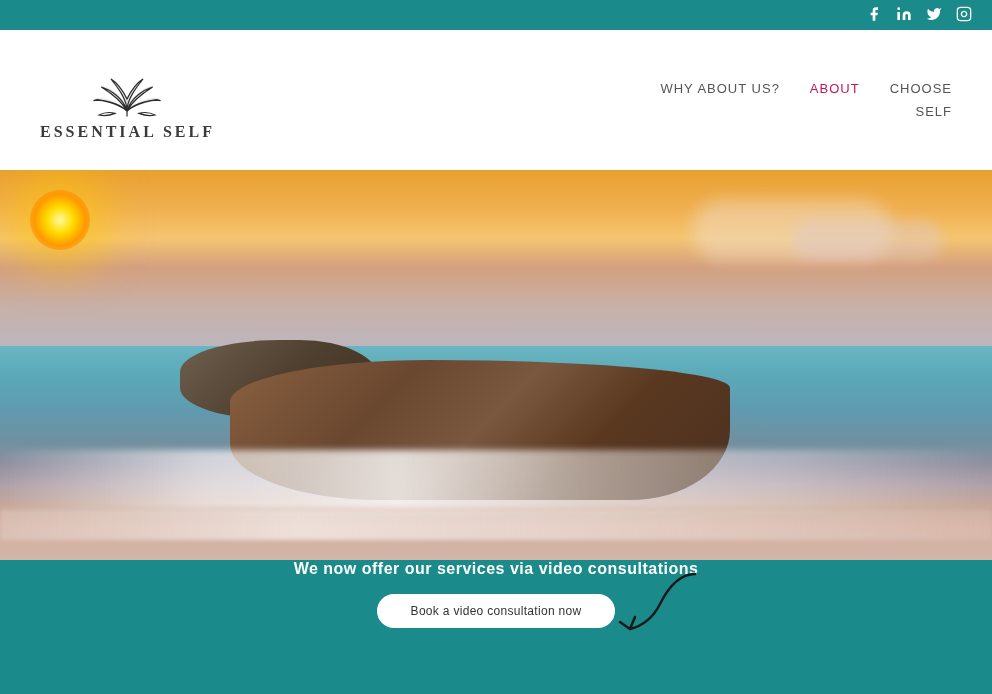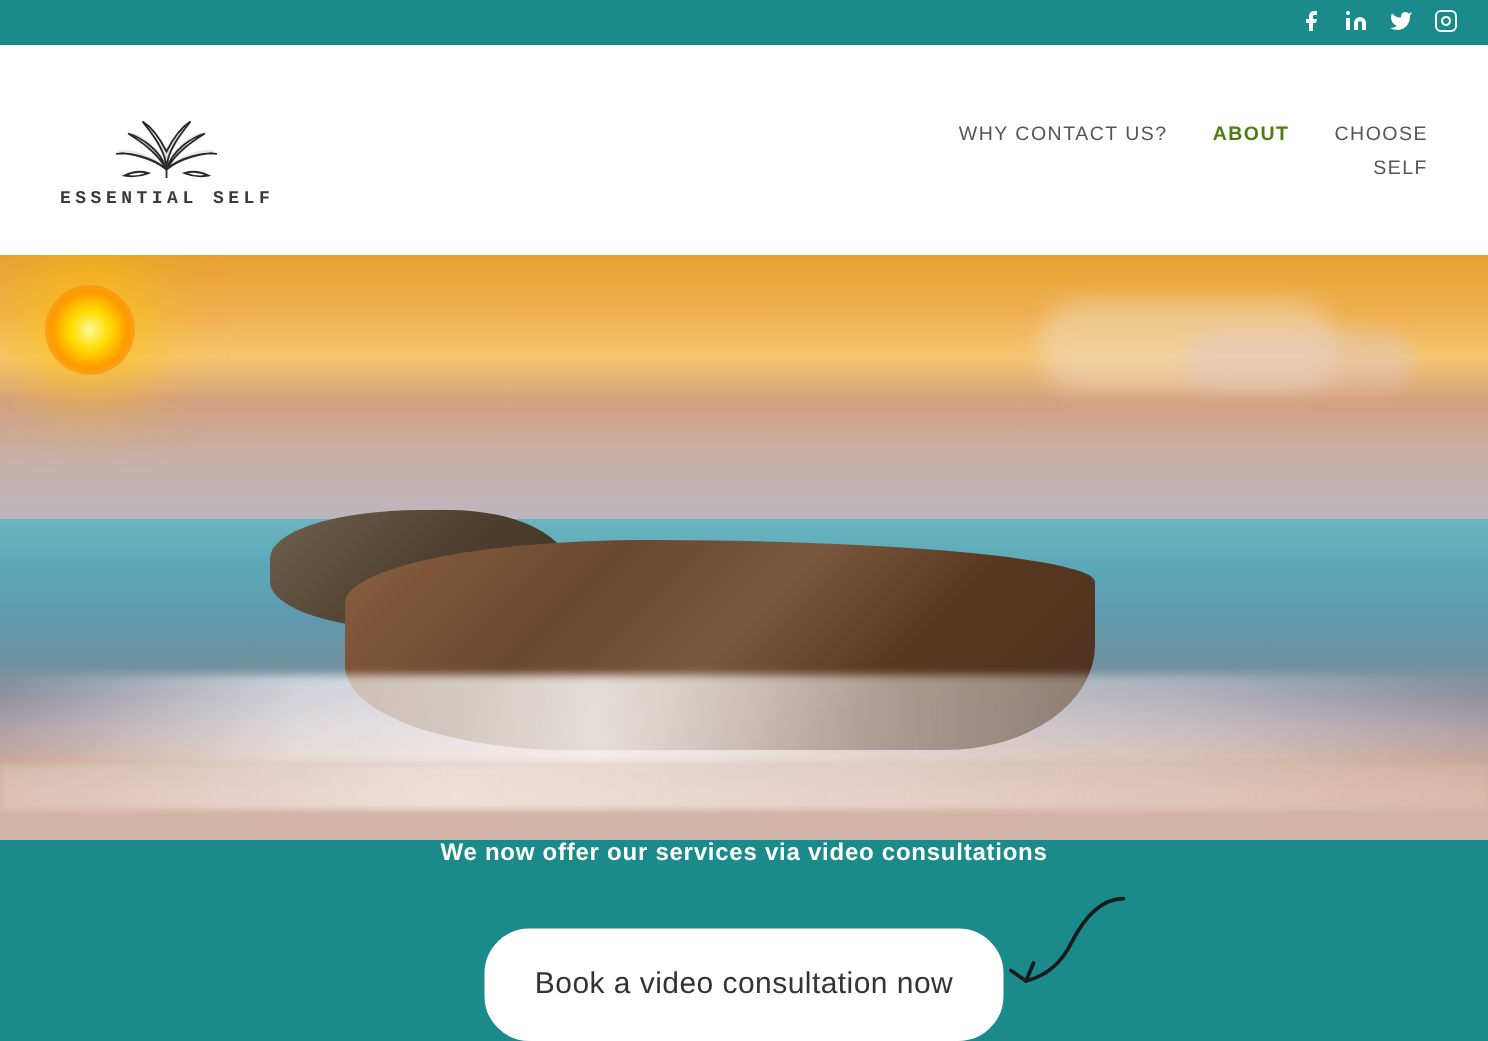--- a/index.html
+++ b/index.html
@@ -33,25 +33,25 @@
     .logo-area {
       display: flex;
       flex-direction: column;
       align-items: center;
     }
     .logo-icon {
       width: 80px;
       height: 60px;
     }
     .logo-text {
-      font-size: 12px;
+      font-size: 16px;
       font-weight: bold;
       letter-spacing: 3px;
       color: #3a3a3a;
-      font-family: Liberation Mono, monospace;
+      font-family: Liberation Serif, serif;
       margin-top: 4px;
     }
     .nav {
       display: flex;
       flex-direction: column;
       align-items: flex-end;
       gap: 8px;
     }
     .nav-row {
       display: flex;
@@ -59,22 +59,22 @@
       align-items: center;
     }
     .nav-item {
       font-size: 13px;
       color: #555;
       cursor: pointer;
       letter-spacing: 1px;
       text-decoration: none;
     }
     .nav-item.active {
-      font-weight: bold;
-      color: #4d7c0f;
+      font-weight: normal;
+      color: #be185d;
     }
 
     
     .hero {
       width: 992px;
       height: 390px;
       position: relative;
       overflow: hidden;
     }
     .hero-image {
@@ -226,41 +226,41 @@
     }
 
     
     .cta-section {
       background-color: #1a8a8a;
       width: 992px;
       height: 134px;
       display: flex;
       flex-direction: column;
       align-items: center;
-      justify-content: space-between;
+      justify-content: flex-start;
       gap: 16px;
       position: relative;
     }
     .cta-text {
       color: white;
       font-size: 16px;
       font-weight: bold;
       letter-spacing: 0.5px;
     }
     .cta-button-area {
       position: relative;
       display: flex;
       align-items: center;
     }
     .cta-button {
       background: white;
       border: 2px solid white;
       border-radius: 30px;
-      padding: 24px 32px;
-      font-size: 20px;
+      padding: 8px 32px;
+      font-size: 12px;
       color: #333;
       cursor: pointer;
       font-weight: normal;
       letter-spacing: 0.3px;
     }
     
     .arrow-container {
       position: absolute;
       right: -90px;
       top: -30px;
@@ -324,21 +324,21 @@
         <path d="M35 68 Q25 72 15 70 Q25 65 35 68Z" stroke="#2a2a2a" stroke-width="1.5"></path>
         <path d="M65 68 Q75 72 85 70 Q75 65 65 68Z" stroke="#2a2a2a" stroke-width="1.5"></path>
         <line x1="50" y1="65" x2="50" y2="72" stroke="#2a2a2a" stroke-width="1.5"></line>
       </g>
     </svg>
     <span class="logo-text">ESSENTIAL SELF</span>
   </div>
 
   <div class="nav">
     <div class="nav-row">
-      <a class="nav-item">WHY CONTACT US?</a>
+      <a class="nav-item">WHY ABOUT US?</a>
       <a class="nav-item active">ABOUT</a>
       <a class="nav-item">CHOOSE</a>
     </div>
     <div class="nav-row">
       <a class="nav-item">SELF</a>
     </div>
   </div>
 </div>
 
 <div class="hero">

